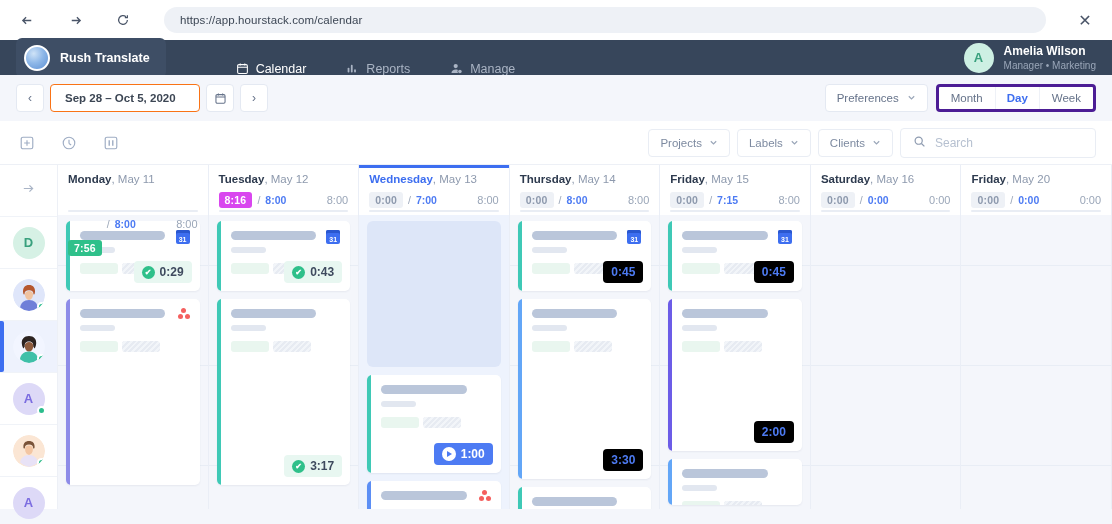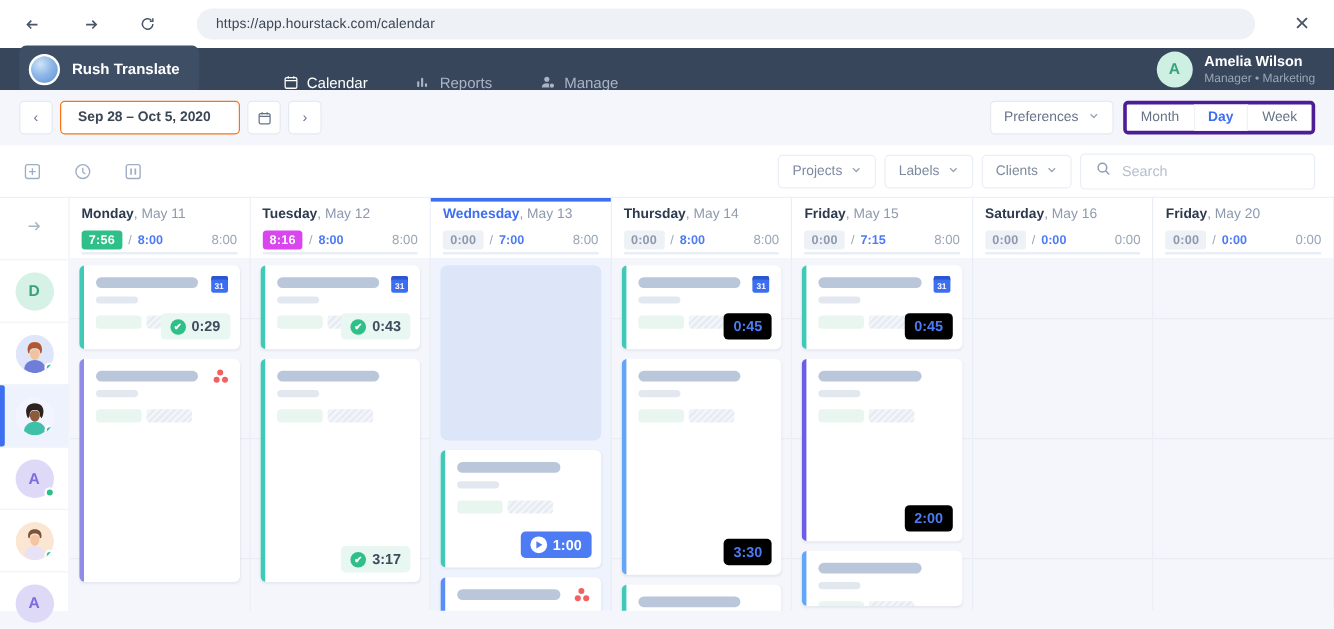--- a/index.html
+++ b/index.html
@@ -183,21 +183,21 @@
   }
   .day-col.today .day-head { background: #ffffff; }
   .dh-title { font-size: 11.5px; color: #8d99ad; white-space: nowrap; }
   .dh-title b { color: #2d3a4e; font-weight: bold; }
   .day-col.today .dh-title b { color: #3d6ef0; }
   .dh-row { display: flex; align-items: center; margin-top: 7px; }
   .pill {
     font-size: 10.5px; font-weight: bold; padding: 2px 6px; border-radius: 3px;
     color: #ffffff; letter-spacing: .2px;
   }
-  .pill.green { background: #2fc08a; }
+  .pill.green { background: #2fc08a; margin-top: 48px; }
   .pill.red { background: #d946ef; }
   .pill.grey { background: #eef1f6; color: #8d99ad; }
   .dh-sep { color: #9aa6b8; font-size: 10.5px; margin: 0 5px; }
   .dh-goal { font-size: 10.5px; color: #4d7bf3; font-weight: bold; }
   .dh-total { margin-left: auto; font-size: 11px; color: #9aa6b8; }
   .dh-bar {
     position: absolute; left: 10px; right: 10px; bottom: 3px; height: 2px;
     background: #e9edf4; border-radius: 1px;
   }
 

